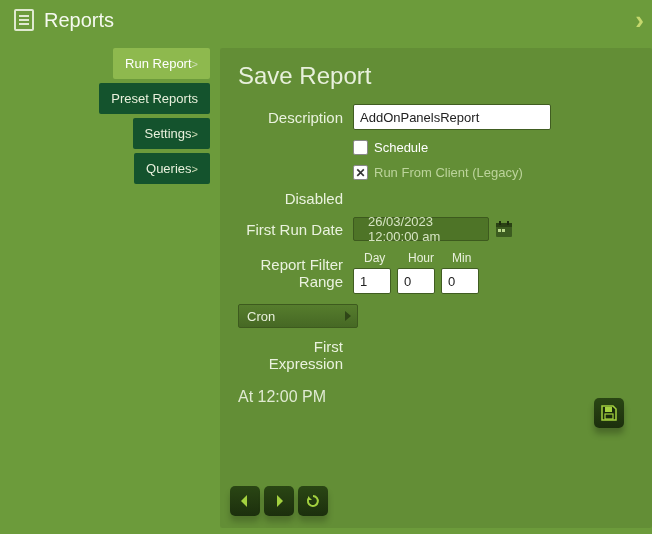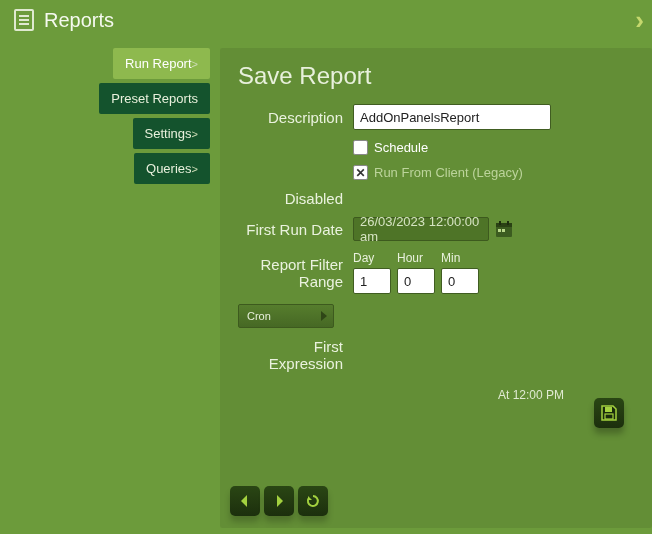--- a/index.html
+++ b/index.html
@@ -48,58 +48,58 @@
     font-size: 15px;
   }
   .form-row .field { display: flex; align-items: center; gap: 6px; flex: 1; }
 
   input[type="text"] {
     background: #fff; border: 1px solid #405d21; color: #222;
     font-size: 13px; padding: 3px 6px; height: 26px; border-radius: 2px;
   }
   input[type="text"]:disabled, .readonly-box {
     background: #4e7427; color: #d6e4c2; border: 1px solid #3d5a1e;
-    height: 24px; padding: 3px 6px; font-size: 13px; border-radius: 2px;
+    height: 24px; padding: 3px 14px; font-size: 13px; border-radius: 2px;
     display: inline-flex; align-items: center;
   }
   .chk {
     width: 15px; height: 15px; background: #fff; border: 1px solid #888;
     border-radius: 2px; display: inline-flex; align-items: center; justify-content: center;
     font-size: 12px; color: #333; font-weight: bold; line-height: 1;
   }
   .chk.checked::after { content: "✕"; color: #333; }
 
   .mini-group { display: flex; gap: 14px; }
   .mini-col { display: flex; flex-direction: column; gap: 3px; }
-  .mini-col .hdr { color: #e8f0dc; font-size: 12px; }
+  .mini-col .hdr { color: #e8f0dc; font-size: 12px; margin-left: 11px; }
   .mini-col input { width: 38px; }
 
   .select-box {
     background: linear-gradient(#567d2d, #466824); border: 1px solid #3d5a1e;
-    color: #e8f0dc; height: 24px; width: 96px; border-radius: 2px;
+    color: #e8f0dc; height: 24px; width: 120px; border-radius: 2px;
     display: inline-flex; align-items: center; padding: 0 8px; position: relative;
-    font-size: 11px;
+    font-size: 13px;
   }
   .select-box .tri {
     position: absolute; right: 6px; top: 50%; transform: translateY(-50%);
     width: 0; height: 0; border-top: 5px solid transparent; border-bottom: 5px solid transparent;
     border-left: 6px solid #2f4617;
   }
 
   .browse-icon {
     width: 20px; height: 18px; display: inline-block;
   }
   .browse-icon svg { width: 100%; height: 100%; }
 
   .cal-icon {
     width: 18px; height: 18px; display: inline-block;
   }
 
   .note-right {
-    text-align: right; color: #e0ead2; font-size: 12px; margin-top: 16px;
+    color: #e0ead2; font-size: 16px; margin-top: 16px;
     padding-right: 70px;
   }
 
   .save-btn {
     position: absolute; right: 28px; bottom: 100px;
     width: 30px; height: 30px; border-radius: 5px;
     background: linear-gradient(#2a4614, #1c2f0d);
     display: flex; align-items: center; justify-content: center;
     box-shadow: 0 6px 6px rgba(0,0,0,0.25);
     cursor: pointer;

